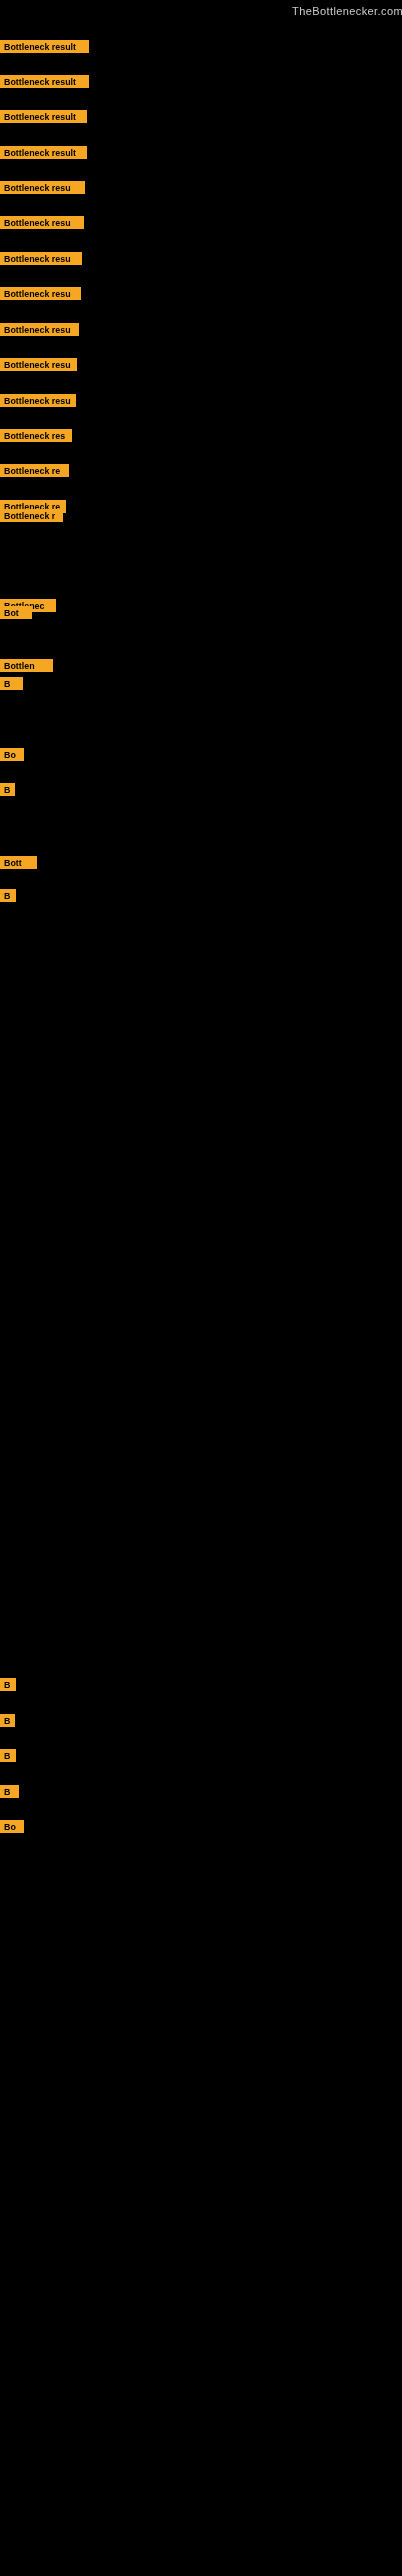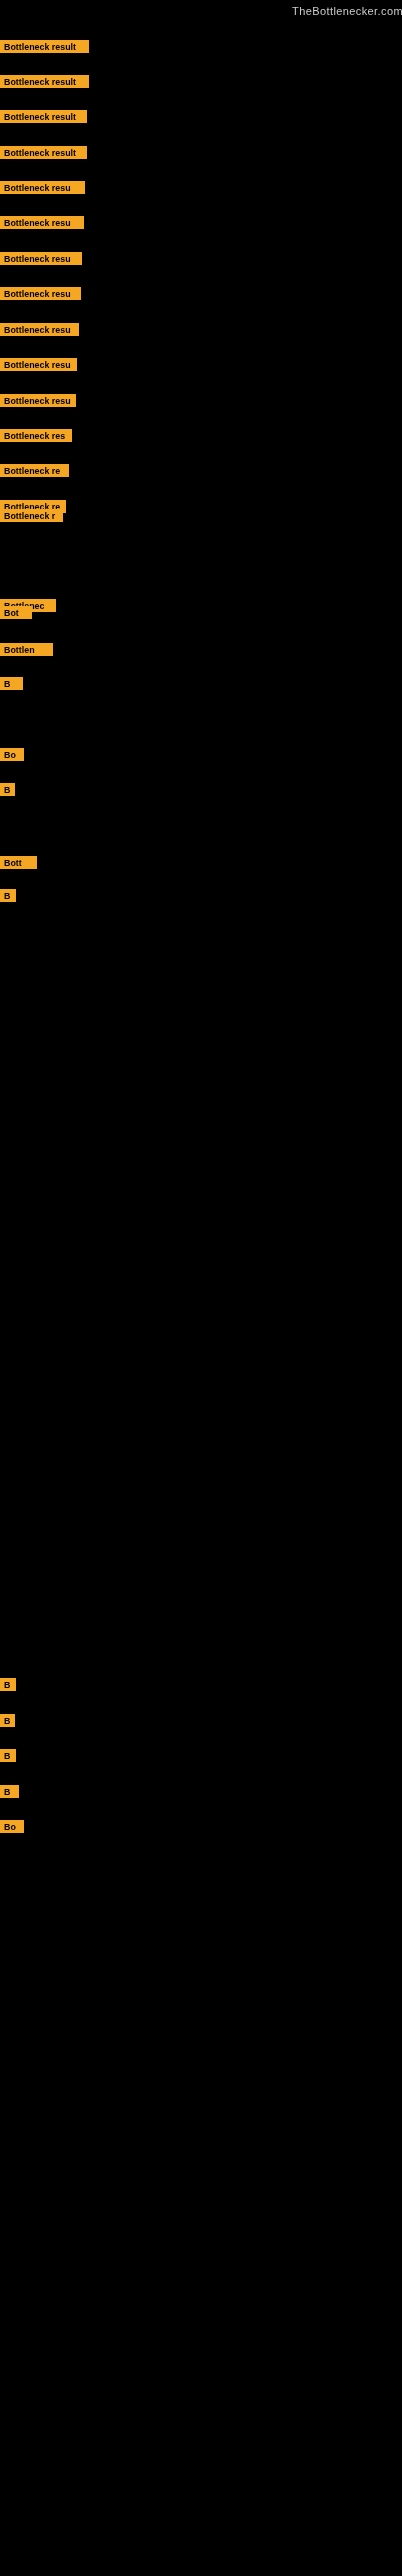--- a/index.html
+++ b/index.html
@@ -46,21 +46,21 @@
     <div class="badge" style="top: 267px; max-width: 81px; width: 81px;">Bottleneck resu</div>
     <div class="badge" style="top: 303px; max-width: 79px; width: 79px;">Bottleneck resu</div>
     <div class="badge" style="top: 338px; max-width: 77px; width: 77px;">Bottleneck resu</div>
     <div class="badge" style="top: 374px; max-width: 76px; width: 76px;">Bottleneck resu</div>
     <div class="badge" style="top: 409px; max-width: 72px; width: 72px;">Bottleneck res</div>
     <div class="badge" style="top: 444px; max-width: 69px; width: 69px;">Bottleneck re</div>
     <div class="badge" style="top: 480px; max-width: 66px; width: 66px;">Bottleneck re</div>
     <div class="badge" style="top: 489px; max-width: 63px; width: 63px;">Bottleneck r</div>
     <div class="badge" style="top: 551px; max-width: 56px; width: 56px; margin-top: 28px;">Bottlenec</div>
     <div class="badge" style="top: 586px; max-width: 32px; width: 32px;">Bot</div>
-    <div class="badge" style="top: 623px; max-width: 53px; width: 53px;">Bottlen</div>
+    <div class="badge" style="top: 639px; max-width: 53px; width: 53px;">Bottlen</div>
     <div class="badge" style="top: 657px; max-width: 22.5px; width: 22.5px;">B</div>
     <div class="badge" style="top: 728px; max-width: 24px; width: 24px;">Bo</div>
     <div class="badge" style="top: 763px; max-width: 14.5px; width: 14.5px;">B</div>
     <div class="badge" style="top: 836px; max-width: 37px; width: 37px;">Bott</div>
     <div class="badge" style="top: 869px; max-width: 16px; width: 16px;">B</div>
     <div class="badge" style="top: 1658px; max-width: 16px; width: 16px;">B</div>
     <div class="badge" style="top: 1694px; max-width: 14.5px; width: 14.5px;">B</div>
     <div class="badge" style="top: 1729px; max-width: 16px; width: 16px;">B</div>
     <div class="badge" style="top: 1765px; max-width: 19.3px; width: 19.3px;">B</div>
     <div class="badge" style="top: 1800px; max-width: 24px; width: 24px;">Bo</div>

